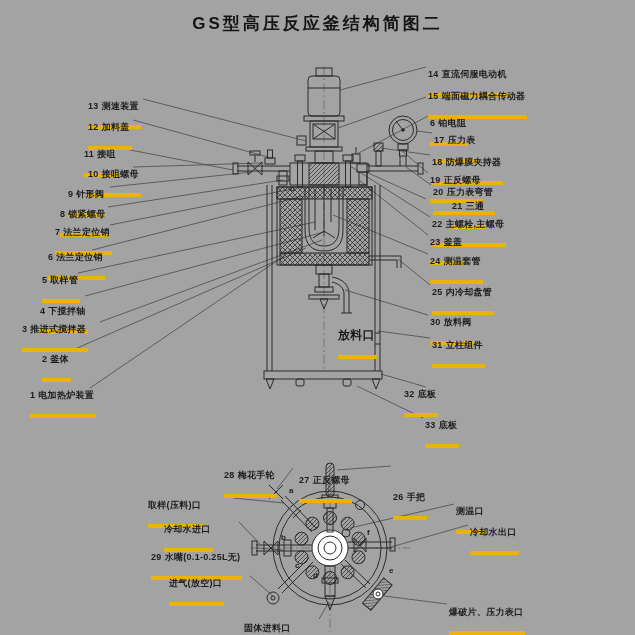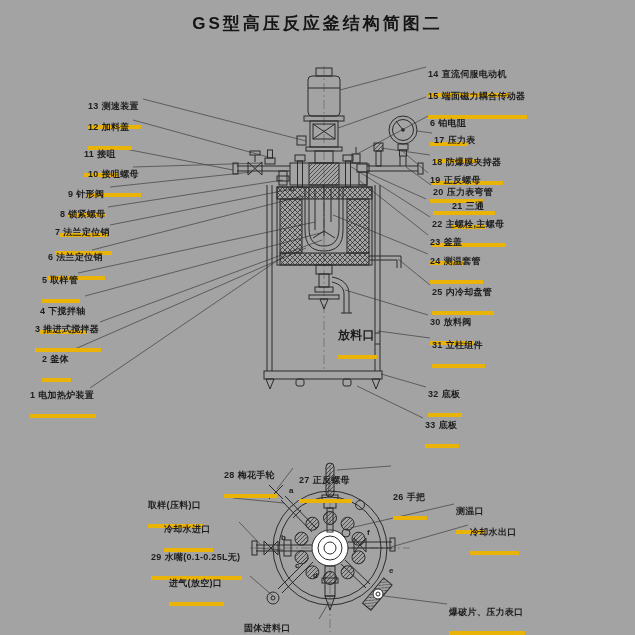--- a/index.html
+++ b/index.html
@@ -283,39 +283,39 @@
   <div class="lbl" style="left:88px;top:90px"><span class="num">13</span><span>测速装置</span></div>
   <div class="lbl" style="left:88px;top:111px"><span class="num">12</span><span>加料盖</span></div>
   <div class="lbl" style="left:84px;top:138px"><span class="num">11</span><span>接咀</span></div>
   <div class="lbl" style="left:88px;top:158px"><span class="num">10</span><span>接咀螺母</span></div>
   <div class="lbl" style="left:68px;top:178px"><span class="num">9</span><span>针形阀</span></div>
   <div class="lbl" style="left:60px;top:198px"><span class="num">8</span><span>锁紧螺母</span></div>
   <div class="lbl" style="left:55px;top:216px"><span class="num">7</span><span>法兰定位销</span></div>
   <div class="lbl" style="left:48px;top:241px"><span class="num">6</span><span>法兰定位销</span></div>
   <div class="lbl" style="left:42px;top:264px"><span class="num">5</span><span>取样管</span></div>
   <div class="lbl" style="left:40px;top:295px"><span class="num">4</span><span>下搅拌轴</span></div>
-  <div class="lbl" style="left:35px;top:313px"><span class="num">3</span><span>推进式搅拌器</span></div>
+  <div class="lbl" style="left:22px;top:313px"><span class="num">3</span><span>推进式搅拌器</span></div>
   <div class="lbl" style="left:42px;top:343px"><span class="num">2</span><span>釜体</span></div>
   <div class="lbl" style="left:30px;top:379px"><span class="num">1</span><span>电加热炉装置</span></div>
 
   <div class="lbl" style="left:428px;top:58px"><span class="num">14</span><span>直流伺服电动机</span></div>
   <div class="lbl" style="left:428px;top:80px"><span class="num">15</span><span>端面磁力耦合传动器</span></div>
   <div class="lbl" style="left:430px;top:107px"><span class="num">6</span><span>铂电阻</span></div>
   <div class="lbl" style="left:434px;top:124px"><span class="num">17</span><span>压力表</span></div>
   <div class="lbl" style="left:432px;top:146px"><span class="num">18</span><span>防爆膜夹持器</span></div>
   <div class="lbl" style="left:430px;top:164px"><span class="num">19</span><span>正反螺母</span></div>
   <div class="lbl" style="left:433px;top:176px"><span class="num">20</span><span>压力表弯管</span></div>
   <div class="lbl" style="left:452px;top:190px"><span class="num">21</span><span>三通</span></div>
   <div class="lbl" style="left:432px;top:208px"><span class="num">22</span><span>主螺栓,主螺母</span></div>
   <div class="lbl" style="left:430px;top:226px"><span class="num">23</span><span>釜盖</span></div>
   <div class="lbl" style="left:430px;top:245px"><span class="num">24</span><span>测温套管</span></div>
   <div class="lbl" style="left:432px;top:276px"><span class="num">25</span><span>内冷却盘管</span></div>
   <div class="lbl" style="left:430px;top:306px"><span class="num">30</span><span>放料阀</span></div>
   <div class="lbl" style="left:432px;top:329px"><span class="num">31</span><span>立柱组件</span></div>
-  <div class="lbl" style="left:428px;top:378px"><span class="num">32</span><span>底板</span></div>
+  <div class="lbl" style="left:404px;top:378px"><span class="num">32</span><span>底板</span></div>
   <div class="lbl" style="left:425px;top:409px"><span class="num">33</span><span>底板</span></div>
 
   <div class="lbl small" style="left:338px;top:317px">放料口</div>
 
   <div class="lbl" style="left:224px;top:459px"><span class="num">28</span><span>梅花手轮</span></div>
   <div class="lbl" style="left:299px;top:464px"><span class="num">27</span><span>正反螺母</span></div>
   <div class="lbl" style="left:393px;top:481px"><span class="num">26</span><span>手把</span></div>
   <div class="lbl" style="left:148px;top:489px">取样(压料)口</div>
   <div class="lbl" style="left:164px;top:513px">冷却水进口</div>
   <div class="lbl" style="left:151px;top:541px"><span class="num">29</span><span>水嘴(0.1-0.25L无)</span></div>

